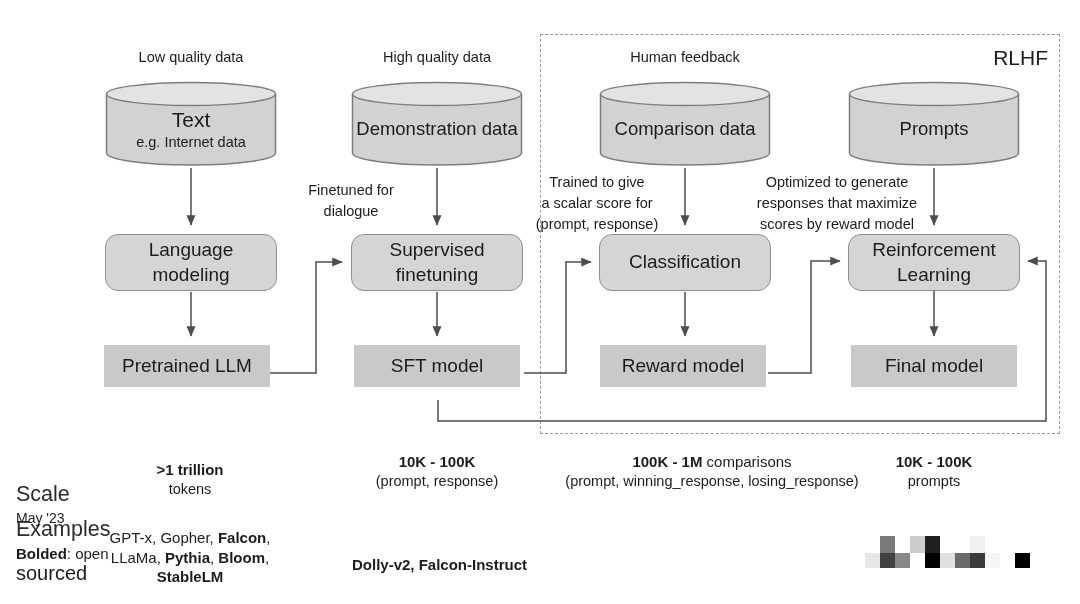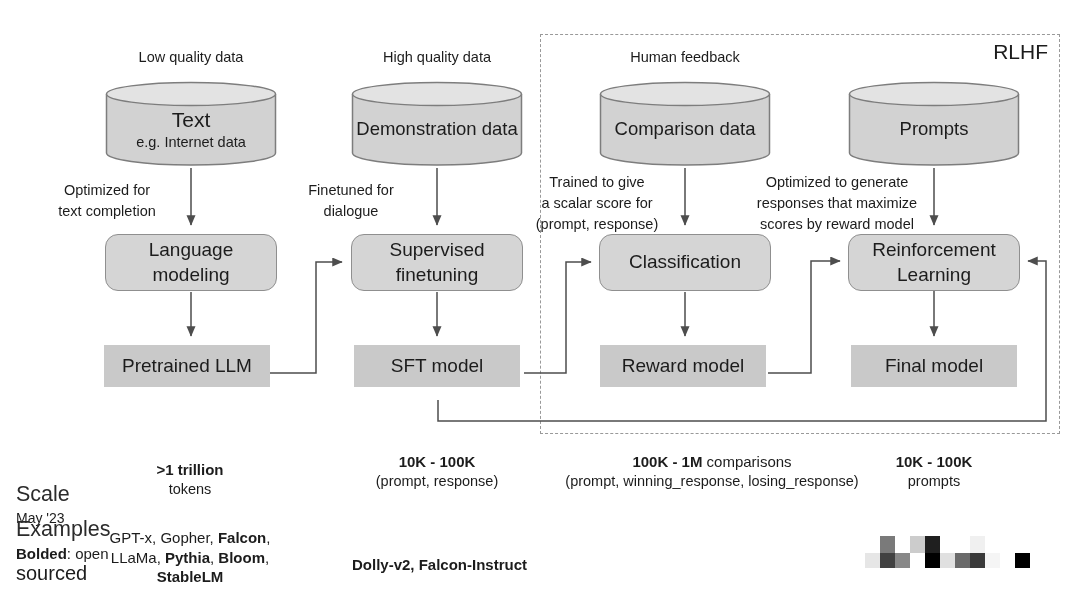--- a/index.html
+++ b/index.html
@@ -9,21 +9,21 @@
   }
   html,body{margin:0;padding:0;background:#fff;}
   .canvas{
     position:relative; width:1080px; height:604px; overflow:hidden; background:#fff;
     font-family:"Liberation Sans","DejaVu Sans",sans-serif; color:var(--text);
   }
   .wires{position:absolute;left:0;top:0;z-index:1;}
   .wire{stroke:var(--line);stroke-width:1.5;fill:none;}
   .dashed-box{position:absolute;left:540px;top:34px;width:518px;height:398px;
     border:1.6px dashed var(--dashed);z-index:0;}
-  .rlhf-label{position:absolute;left:960px;top:40px;width:88px;text-align:right;
+  .rlhf-label{position:absolute;left:960px;top:46px;width:88px;text-align:right;
     font-size:21px;z-index:2;}
   
   .c0{--l:105px;--ml:104px;} .c1{--l:351px;--ml:354px;} .c2{--l:599px;--ml:600px;} .c3{--l:848px;--ml:851px;}
   .top-label{position:absolute;top:49px;left:var(--l);width:172px;text-align:center;
     font-size:14.5px;z-index:2;}
   .cyl{position:absolute;top:81px;left:var(--l);width:172px;height:86px;z-index:2;}
   .cyl svg{position:absolute;left:0;top:0;}
   .cyl-body-path{fill:var(--cyl-body);stroke:var(--cyl-stroke);stroke-width:1.5;}
   .cyl-top-path{fill:var(--cyl-top);stroke:var(--cyl-stroke);stroke-width:1.5;}
   .cyl-text{position:absolute;left:0;right:0;top:14px;bottom:4px;display:flex;
@@ -91,25 +91,20 @@
   <div class="cyl c0">
     <svg width="172" height="86" viewBox="0 0 172 86">
       <path class="cyl-body-path" d="M1.5 13 L1.5 72 A84.5 12 0 0 0 170.5 72 L170.5 13"></path>
       <ellipse class="cyl-top-path" cx="86" cy="13" rx="84.5" ry="11.5"></ellipse>
     </svg>
     <div class="cyl-text">
       <div class="cyl-title">Text</div>
       <div class="cyl-subtitle">e.g. Internet data</div>
     </div>
   </div>
-  <div class="ann c0">
-    <div>Optimized for</div>
-    <div>text completion</div>
-    <div></div>
-  </div>
   <div class="proc c0">
     <div>Language</div>
     <div>modeling</div>
   </div>
   <div class="model c0">Pretrained LLM</div>
 
   <div class="top-label c1">High quality data</div>
   <div class="cyl c1">
     <svg width="172" height="86" viewBox="0 0 172 86">
       <path class="cyl-body-path" d="M1.5 13 L1.5 72 A84.5 12 0 0 0 170.5 72 L170.5 13"></path>

